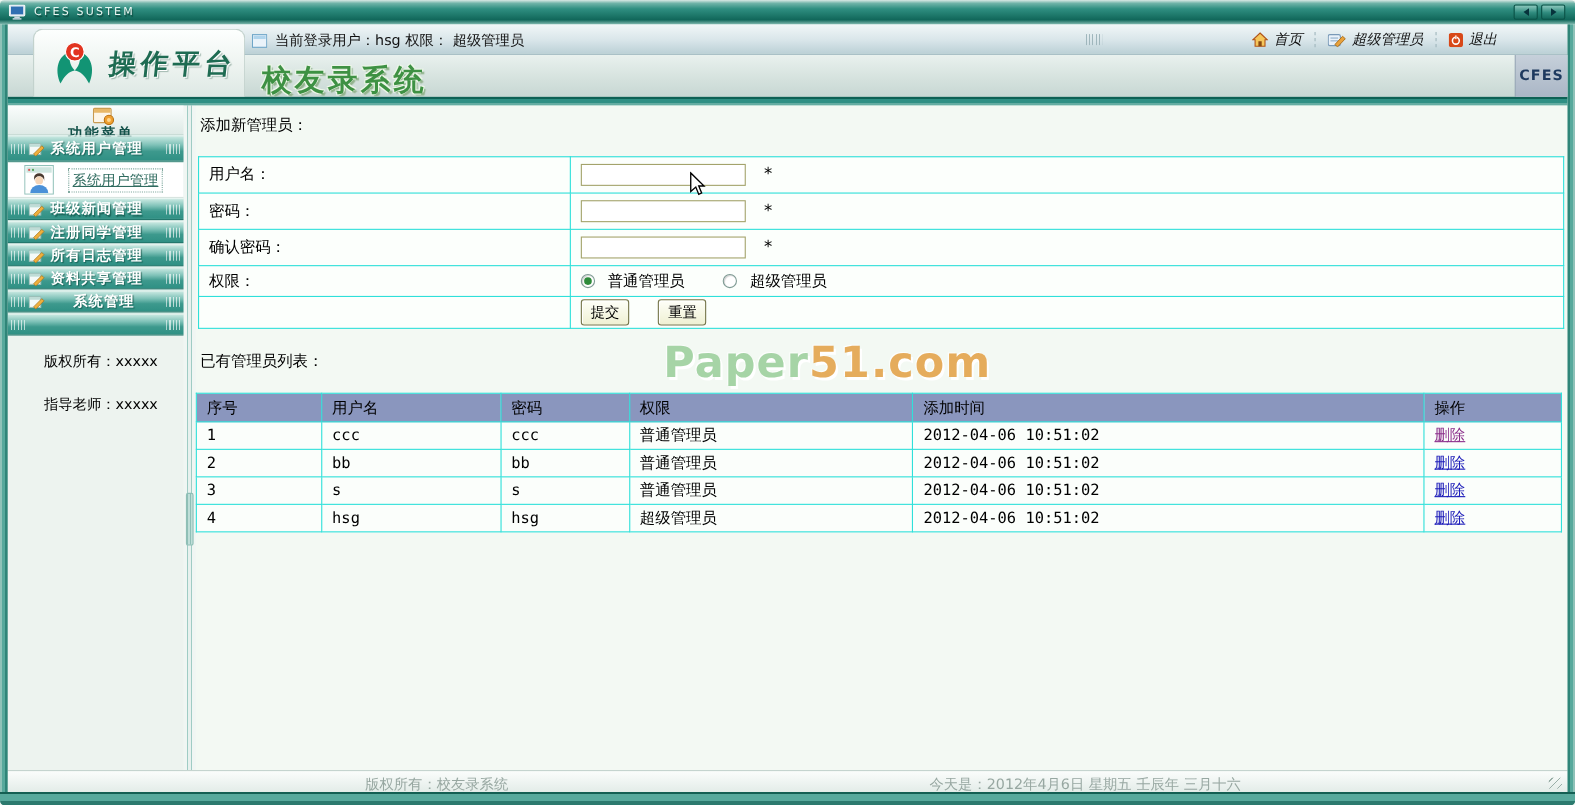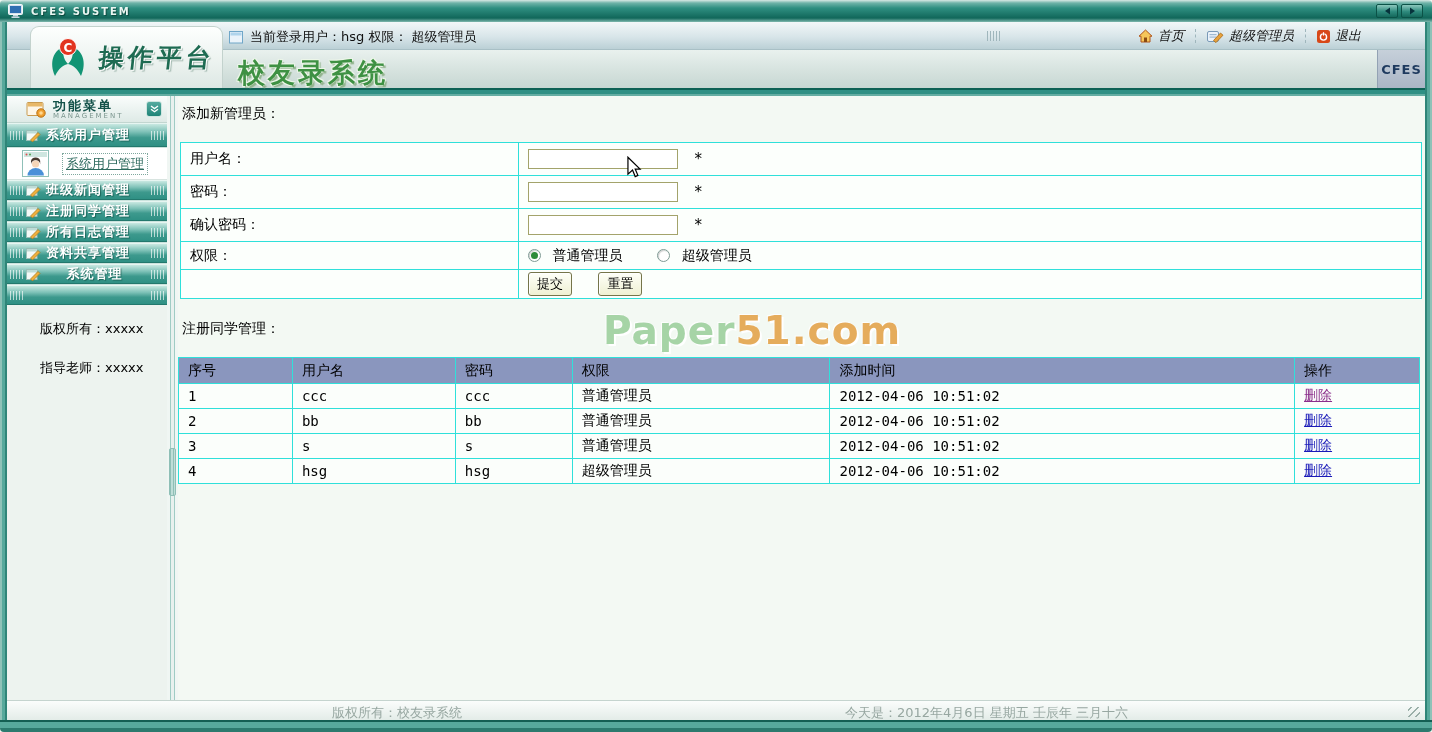--- a/index.html
+++ b/index.html
@@ -4,21 +4,21 @@
 <style>
   html,body{margin:0;padding:0;background:#8FA8A2;}
   *{box-sizing:border-box;}
   .window{position:relative;width:1432px;height:732px;margin:0 auto;overflow:hidden;
           font-family:"DejaVu Sans",sans-serif;background:#F2F8F2;}
 
   
   .titlebar{position:absolute;left:0;top:0;width:1432px;height:22px;z-index:6;
     background:linear-gradient(180deg,#D9E9E5 0px,#6FB3A8 3px,#2F8F81 8px,#11675A 18px,#7FB8AE 22px);
     border-radius:4px 4px 0 0;display:flex;align-items:center;padding:0 8px;}
-  .titlebar-text{color:#EAF6F2;font-size:10px;font-weight:bold;letter-spacing:2px;margin-left:6px;
+  .titlebar-text{color:#EAF6F2;font-size:10px;font-weight:normal;letter-spacing:2px;margin-left:6px;
     text-shadow:1px 1px 1px rgba(0,40,30,.6);}
   .win-btns{position:absolute;right:9px;top:4px;display:flex;gap:3px;}
   .win-btn{width:22px;height:14px;border:1px solid #0B5247;border-radius:2px;cursor:pointer;
     background:linear-gradient(180deg,#8CC8BD 0%,#2E8A7D 55%,#14685B 100%);
     display:flex;align-items:center;justify-content:center;padding:0;}
   .frame-left,.frame-right{position:absolute;top:22px;width:7px;height:698px;z-index:5;
     background:linear-gradient(90deg,#8FC2B8 0 2px,#57A99C 2px 5px,#2F8578 5px 7px);}
   .frame-left{left:0;} .frame-right{right:0;transform:scaleX(-1);}
   .frame-bottom{position:absolute;left:0;top:720px;width:1432px;height:12px;z-index:6;
     background:linear-gradient(180deg,#145F53 0 2px,#57A99C 2px 8px,#2C7A6E 8px 12px);
@@ -51,21 +51,21 @@
     color:#3E9143;letter-spacing:3px;
     text-shadow:-1px -1px 0 #ECF6E8,1px -1px 0 #ECF6E8,-1px 1px 0 #ECF6E8,2px 2px 1px #93B48E;}
   .cfes-box{position:absolute;left:1377px;top:50px;width:48px;height:38px;z-index:7;
     background:linear-gradient(180deg,#C6D0DA 0%,#AAB6C6 100%);border-left:1px solid #93A2B4;
     display:flex;align-items:center;justify-content:center;
     color:#1E3A5F;font-size:13px;font-weight:bold;letter-spacing:1px;}
 
   
   .sidebar{position:absolute;left:7px;top:96px;width:160px;height:604px;background:#EDF3EF;}
   .side-head{height:27px;display:flex;align-items:center;padding:0 5px 0 19px;
-    background:linear-gradient(180deg,#FAFDFC 0%,#DEEAE6 100%);border-bottom:1px solid #C2D6D0;}
+    background:linear-gradient(180deg,#FAFDFC 0%,#DEEAE6 100%);border-bottom:1px solid #C2D6D0;flex-direction:column;}
   .side-head-titles{margin-left:6px;line-height:1;}
   .side-title{font-size:13px;font-weight:bold;color:#14524A;letter-spacing:2px;}
   .side-sub{font-size:7px;color:#7A958E;letter-spacing:2px;margin-top:1px;}
   .collapse-btn{margin-left:auto;width:16px;height:16px;border:1px solid #CFE6E0;border-radius:3px;
     background:linear-gradient(180deg,#56ABA0 0%,#1F8477 100%);cursor:pointer;
     display:flex;align-items:center;justify-content:center;padding:0;}
   .menu{background:#CBE3DD;}
   .menu-bar{height:20px;margin-bottom:1px;display:flex;align-items:center;cursor:pointer;position:relative;
     background:linear-gradient(180deg,#C8E8E1 0%,#7FC2B8 35%,#3D998D 62%,#2F9084 100%);
     border-top:1px solid #E6F5F1;border-bottom:1px solid #23786D;}
@@ -420,21 +420,21 @@
       <tr style="height:29px;">
         <td></td>
         <td>
           <button class="btn">提交</button>
           <button class="btn">重置</button>
         </td>
       </tr>
     </tbody>
       </table>
 
-    <div class="section-title" style="top:224px;">注册同学管理：</div>
+    <div class="section-title" style="top:224px;">已有管理员列表：</div>
 
     <table class="data-table">
       <colgroup>
         <col style="width:114px;">
           <col style="width:163px;">
           <col style="width:117px;">
         <col style="width:258px;">
           <col style="width:465px;">
           <col style="width:125px;">
       </colgroup>

